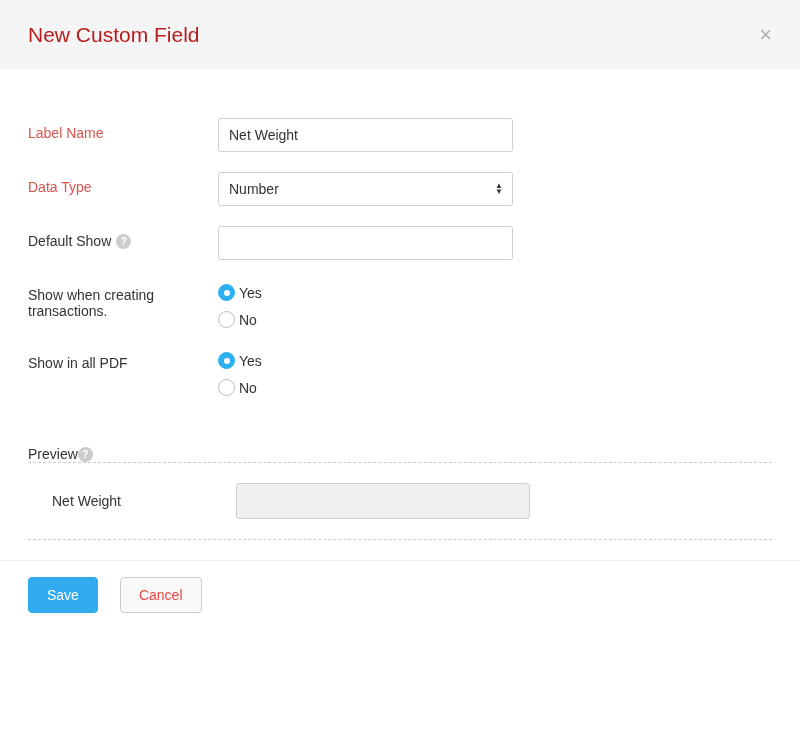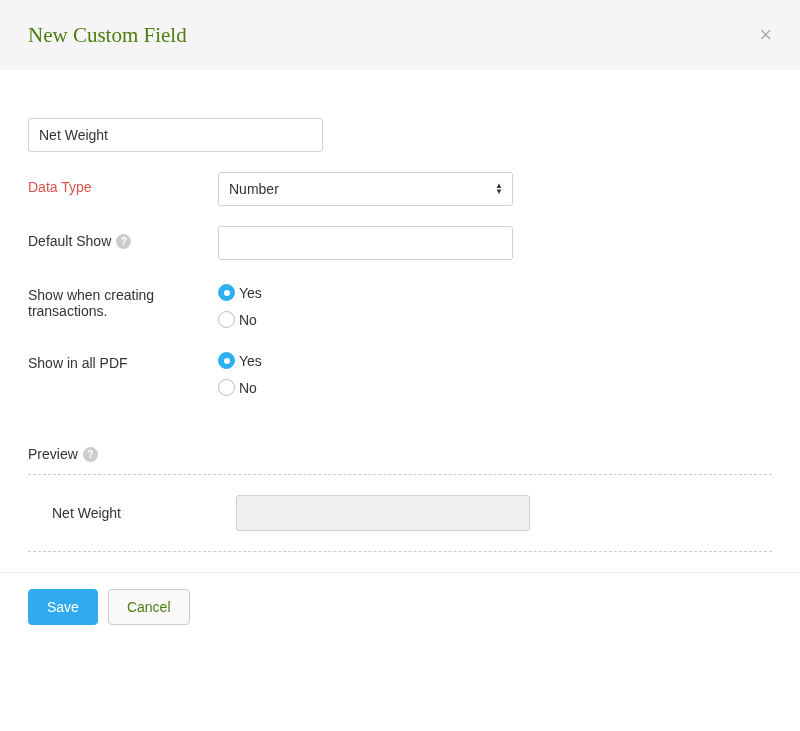--- a/index.html
+++ b/index.html
@@ -13,22 +13,21 @@
     .header {
       background: #f5f5f5;
       padding: 22px 28px;
       display: flex;
       justify-content: space-between;
       align-items: center;
     }
     .header h1 {
       font-size: 21px;
       font-weight: 400;
-      color: #4d7c0f;
-      font-family: Liberation Serif, serif;
+      color: #b91c1c;
     }
     .close-icon {
       color: #b0b0b0;
       font-size: 22px;
       cursor: pointer;
       font-weight: 300;
     }
     .content {
       padding: 48px 28px 20px 28px;
       position: relative;
@@ -167,24 +166,22 @@
       border-bottom: 8px solid transparent;
       border-right: 8px solid #fff;
     }
     .tooltip-box b { font-weight: 600; }
     .preview-section {
       margin-top: 50px;
     }
     .preview-header {
       display: flex;
       align-items: center;
-      gap: 5px;
-      font-size: 14px;
-      color: #333;
-      margin-bottom: 12px;
+      font-size: 14px;
+      color: #333;
     }
     .preview-box {
       border: 1px dashed #ccc;
       border-left: none;
       border-right: none;
       border-radius: 0;
       padding: 20px 20px;
       display: flex;
       align-items: center;
     }
@@ -198,50 +195,51 @@
       width: 294px;
       height: 36px;
       background: #f0f0f0;
       border: 1px solid #d0d0d0;
       border-radius: 3px;
     }
     .footer {
       border-top: 1px solid #eee;
       padding: 16px 28px;
       display: flex;
-      gap: 10px;
+      gap: 22px;
     }
     .btn {
       padding: 9px 18px;
       border-radius: 4px;
       font-size: 14px;
       cursor: pointer;
       border: 1px solid #ccc;
       background: #f9f9f9;
-      color: #4d7c0f;
+      color: #ef4444;
       font-family: inherit;
     }
     .btn.primary {
       background: #31aaf0;
       border-color: #31aaf0;
       color: #fff;
       font-weight: 500;
     }
   </style>
 </head>
 <body>
 
 <div class="header">
   <h1>New Custom Field</h1>
   <span class="close-icon">×</span>
 </div>
 
 <div class="content">
 
   <div class="field-row">
+    <div class="field-label required">Label Name</div>
     <div class="field-control">
       <input class="text-input" type="text" value="Net Weight" style="">
     </div>
   </div>
 
   <div class="field-row">
     <div class="field-label required">Data Type</div>
     <div class="field-control">
       <div class="select-wrap">
         <div class="select-input">Number</div>

